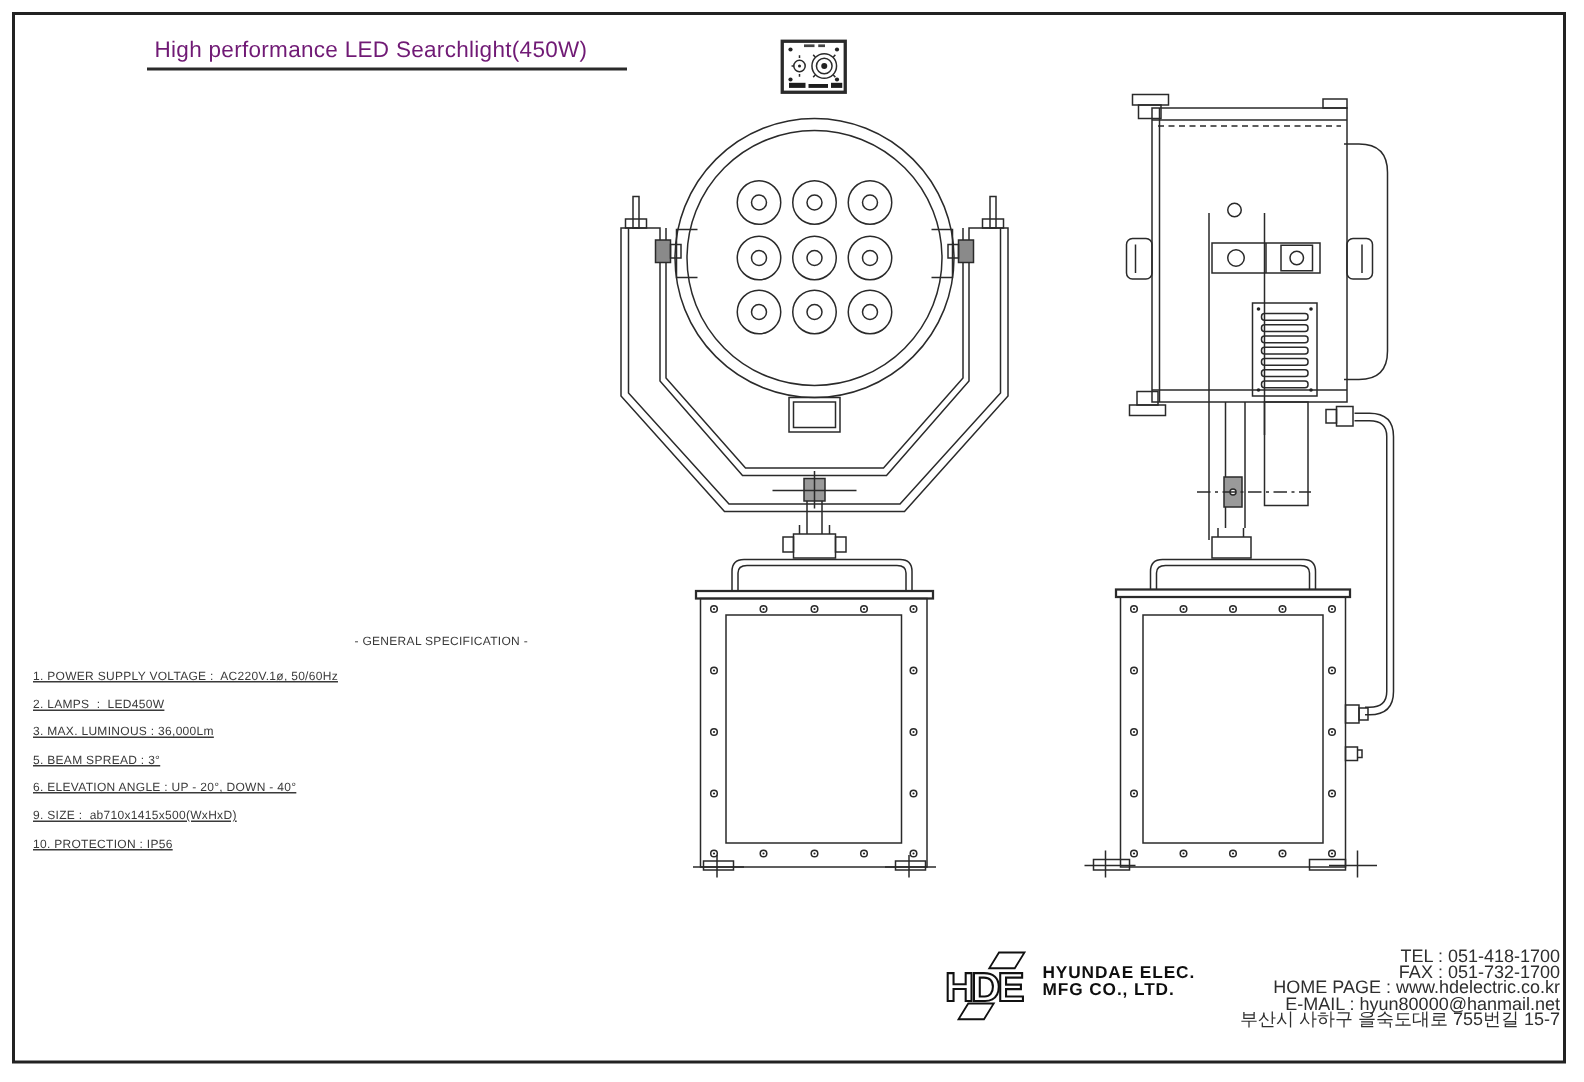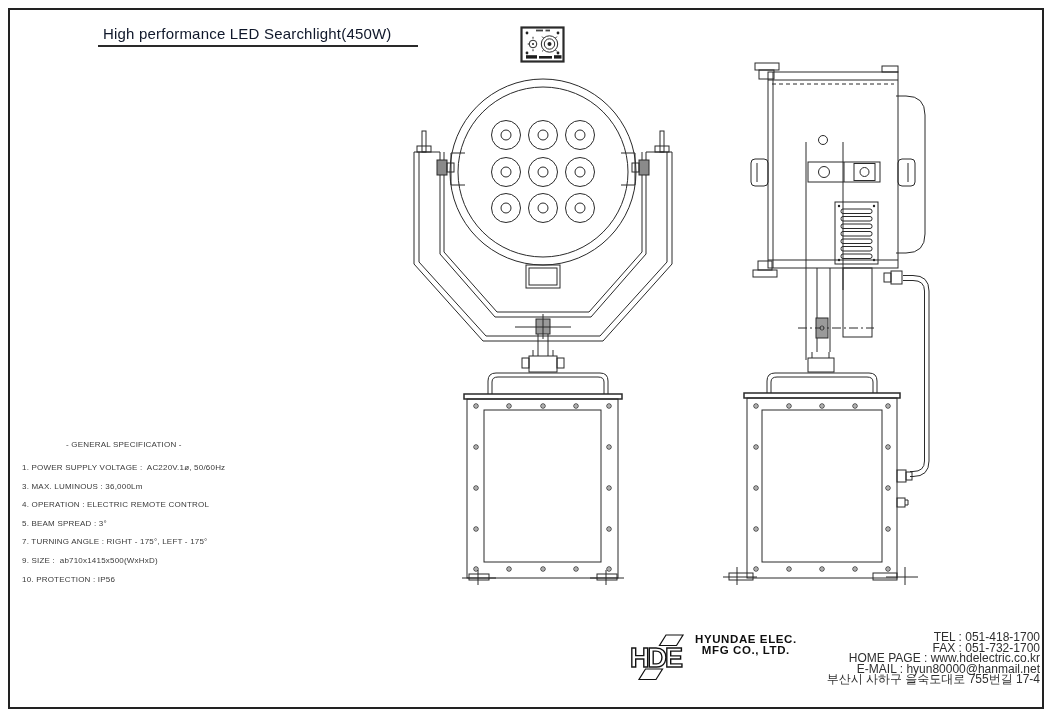--- a/index.html
+++ b/index.html
@@ -5,30 +5,30 @@
   html,body{margin:0;padding:0;}
   body{
     width:1056px;height:721px;position:relative;background:#ffffff;
     font-family:"Liberation Sans", sans-serif;color:#333;overflow:hidden;
   }
   .border-frame{
     position:absolute;left:8px;top:8px;width:1036px;height:701px;
     border:2px solid #222;box-sizing:border-box;pointer-events:none;
   }
   .sheet-title{
-    position:absolute;left:98px;top:25px;font-size:15px;color:#0f172a;
+    position:absolute;left:98px;top:25px;font-size:15px;color:#701a75;
     padding:0 26px 3px 5px;border-bottom:2px solid #2a2a2a;letter-spacing:.2px;
   }
   .drawing-svg{position:absolute;left:0;top:0;}
   .specs{position:absolute;left:22px;top:423px;width:330px;font-size:8px;color:#3a3a3a;letter-spacing:.2px;}
-  .specs-heading{margin:17px 0 10px 44px;}
-  .spec-item{height:18.6px;line-height:18.6px;white-space:pre;}
+  .specs-heading{margin:0 0 10px 44px;text-align:right;}
+  .spec-item{height:18.6px;line-height:18.6px;white-space:pre;text-decoration:underline;}
   .contact{position:absolute;right:16px;top:632px;text-align:right;font-size:12px;line-height:10.6px;color:#2e2e2e;}
   .logo{position:absolute;left:630px;top:634px;display:flex;align-items:flex-start;}
-  .logo-text{margin-left:1px;font-weight:bold;font-size:11.5px;line-height:10.5px;letter-spacing:.6px;color:#0e0e0e;white-space:nowrap;text-align:center;}
+  .logo-text{margin-top:10px;margin-left:1px;font-weight:bold;font-size:11.5px;line-height:10.5px;letter-spacing:.6px;color:#0e0e0e;white-space:nowrap;}
 </style>
 </head>
 <body>
 
 <div class="border-frame"></div>
 
 <div class="sheet-title">High performance LED Searchlight(450W)</div>
 
 <svg class="drawing-svg" width="1056" height="721" viewBox="0 0 1056 721" fill="none" stroke="#2a2a2a" stroke-width="1">
 
@@ -291,34 +291,34 @@
       <path d="M903 280.5 H913 Q924.5 280.5 924.5 291 V461 Q924.5 471.5 913 471.5 H910"></path>
       <rect x="897" y="470" width="9" height="12"></rect>
       <rect x="906" y="472" width="6" height="8"></rect>
     </g>
   </g>
 </svg>
 
 <div class="specs">
   <div class="specs-heading">- GENERAL SPECIFICATION -</div>
   <div class="spec-item">1. POWER SUPPLY VOLTAGE :  AC220V.1ø, 50/60Hz</div>
+  <div class="spec-item">2. LAMPS  :  LED450W</div>
   <div class="spec-item">3. MAX. LUMINOUS : 36,000Lm</div>
-  <div class="spec-item">4. OPERATION : ELECTRIC REMOTE CONTROL</div>
   <div class="spec-item">5. BEAM SPREAD : 3°</div>
-  <div class="spec-item">7. TURNING ANGLE : RIGHT - 175°, LEFT - 175°</div>
+  <div class="spec-item">6. ELEVATION ANGLE : UP - 20°, DOWN - 40°</div>
   <div class="spec-item">9. SIZE :  ab710x1415x500(WxHxD)</div>
   <div class="spec-item">10. PROTECTION : IP56</div>
 </div>
 
 <div class="contact">
   <div>TEL : 051-418-1700</div>
   <div>FAX : 051-732-1700</div>
   <div>HOME PAGE : www.hdelectric.co.kr</div>
   <div>E-MAIL : hyun80000@hanmail.net</div>
-  <div>부산시 사하구 을숙도대로 755번길 17-4</div>
+  <div>부산시 사하구 을숙도대로 755번길 15-7</div>
 </div>
 
 <div class="logo">
   <svg width="64" height="47" viewBox="0 0 64 47">
     <polygon points="36,1 53,1 46.5,11.5 29.5,11.5" fill="#fff" stroke="#111" stroke-width="1.2"></polygon>
     <text x="0" y="33" font-family="Liberation Sans, sans-serif" font-size="27" font-weight="bold" letter-spacing="-2" fill="#ffffff" stroke="#111" stroke-width="1.4">HDE</text>
     <polygon points="15.5,35 32.5,35 26,45.5 9,45.5" fill="#fff" stroke="#111" stroke-width="1.2"></polygon>
   </svg>
   <div class="logo-text">
     <div>HYUNDAE ELEC.</div>

